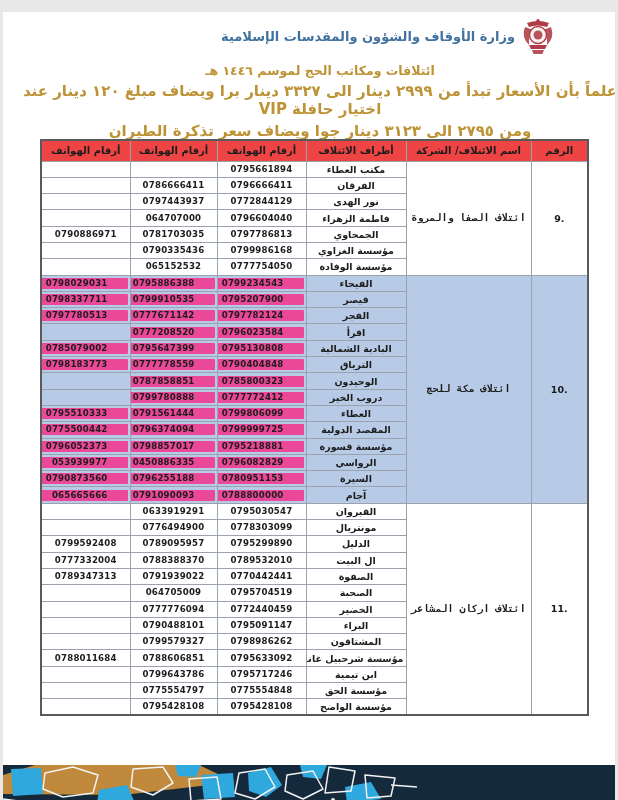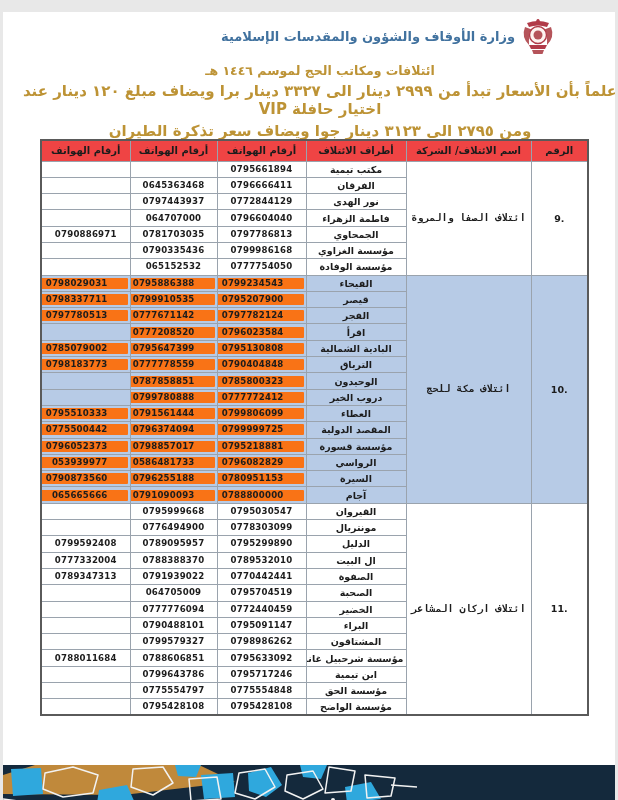--- a/index.html
+++ b/index.html
@@ -25,21 +25,21 @@
                            text-align:center; vertical-align:middle; color:#1c1c1c; }
   .ctable th { height:21px; background:#ef4444; font-size:10px; font-weight:bold; }
   .ctable td { height:16.3px; padding:0 2px; }
   td.rank  { font-size:9.5px; font-weight:bold; }
   td.rank span { direction:ltr; unicode-bidi:embed; }
   td.gname { font-size:10px;  font-weight:bold;font-family:Liberation Mono, monospace; }
   td.party { font-size:9.5px; font-weight:bold; }
   td.phone { font-size:8.6px; font-weight:bold; letter-spacing:0.2px; }
   td.phone .num { direction:ltr; unicode-bidi:embed; display:inline-block; line-height:11px; }
   tr.hl td { background:#b7cbe6; }
-  tr.hl td.phone .num { background:#f97316; padding:0 20px; border-radius:1px; }
+  tr.hl td.phone .num { background:#ec4899; padding:0 20px; border-radius:1px; }
 
   
   .footer-band { position:absolute; top:753px; left:0; width:618px; height:38px; }
 </style>
 </head>
 <body>
 
 <div class="page">
 
   <svg class="crest" viewBox="0 0 38 40">
@@ -78,29 +78,29 @@
         <th>أطراف الائتلاف</th>
         <th>أرقام الهواتف</th>
         <th>أرقام الهواتف</th>
         <th>أرقام الهواتف</th>
       </tr>
     </thead>
     <tbody>
         <tr>
           <td class="rank" rowspan="7"><span>9.</span></td>
           <td class="gname" rowspan="7">ائتلاف الصفا والمروة</td>
-          <td class="party">مكتب تيمية</td>
+          <td class="party">مكتب العطاء</td>
           <td class="phone"><span class="num">0795661894</span></td>
           <td class="phone"></td>
           <td class="phone"></td>
         </tr>
         <tr>
           <td class="party">الفرقان</td>
           <td class="phone"><span class="num">0796666411</span></td>
-          <td class="phone"><span class="num">0645363468</span></td>
+          <td class="phone"><span class="num">0786666411</span></td>
           <td class="phone"></td>
         </tr>
         <tr>
           <td class="party">نور الهدى</td>
           <td class="phone"><span class="num">0772844129</span></td>
           <td class="phone"><span class="num">0797443937</span></td>
           <td class="phone"></td>
         </tr>
         <tr>
           <td class="party">فاطمة الزهراء</td>
@@ -190,41 +190,41 @@
         </tr>
         <tr class="hl">
           <td class="party">مؤسسة قسورة</td>
           <td class="phone"><span class="num">0795218881</span></td>
           <td class="phone"><span class="num">0798857017</span></td>
           <td class="phone"><span class="num">0796052373</span></td>
         </tr>
         <tr class="hl">
           <td class="party">الرواسي</td>
           <td class="phone"><span class="num">0796082829</span></td>
-          <td class="phone"><span class="num">0586481733</span></td>
+          <td class="phone"><span class="num">0450886335</span></td>
           <td class="phone"><span class="num">053939977</span></td>
         </tr>
         <tr class="hl">
           <td class="party">السيرة</td>
           <td class="phone"><span class="num">0780951153</span></td>
           <td class="phone"><span class="num">0796255188</span></td>
           <td class="phone"><span class="num">0790873560</span></td>
         </tr>
         <tr class="hl">
           <td class="party">آجام</td>
           <td class="phone"><span class="num">0788800000</span></td>
           <td class="phone"><span class="num">0791090093</span></td>
           <td class="phone"><span class="num">065665666</span></td>
         </tr>
         <tr>
           <td class="rank" rowspan="13"><span>11.</span></td>
           <td class="gname" rowspan="13">ائتلاف اركان المشاعر</td>
           <td class="party">القيروان</td>
           <td class="phone"><span class="num">0795030547</span></td>
-          <td class="phone"><span class="num">0795999668</span></td>
+          <td class="phone"><span class="num">0633919291</span></td>
           <td class="phone"></td>
         </tr>
         <tr>
           <td class="party">مونتريال</td>
           <td class="phone"><span class="num">0778303099</span></td>
           <td class="phone"><span class="num">0776494900</span></td>
           <td class="phone"></td>
         </tr>
         <tr>
           <td class="party">الدليل</td>

